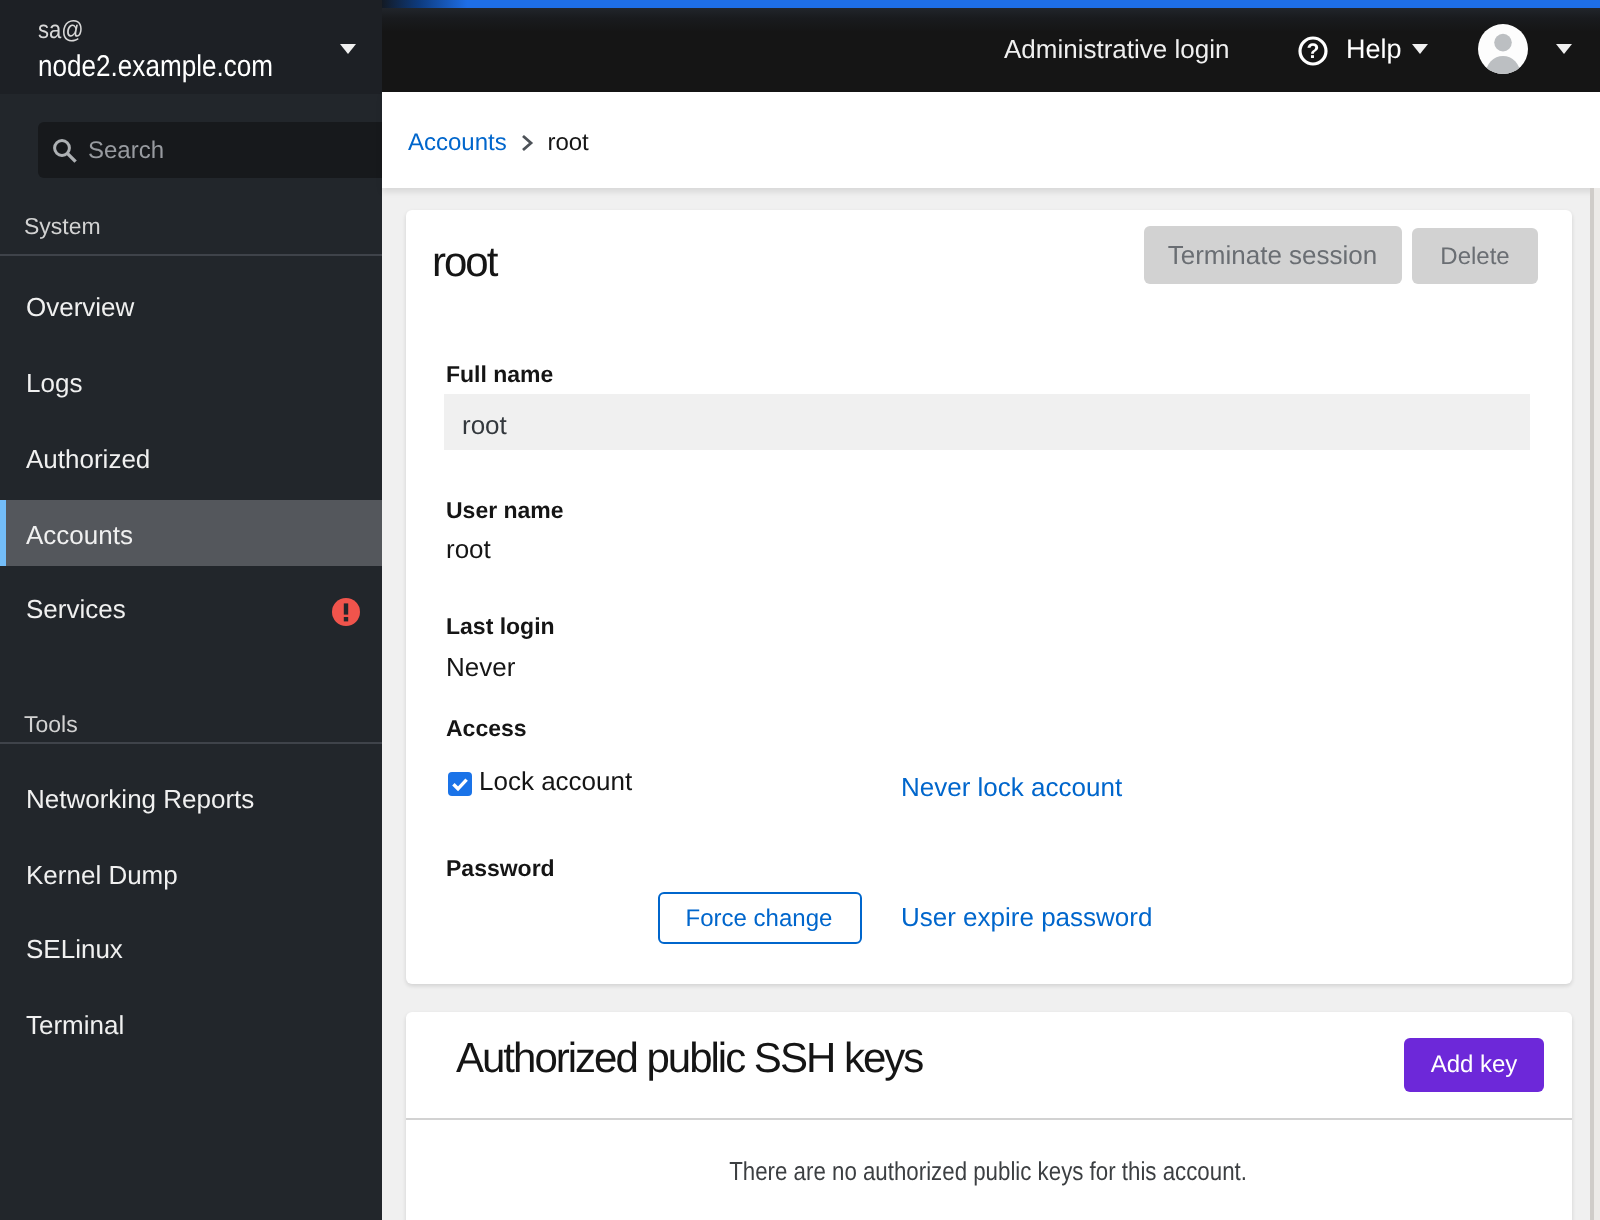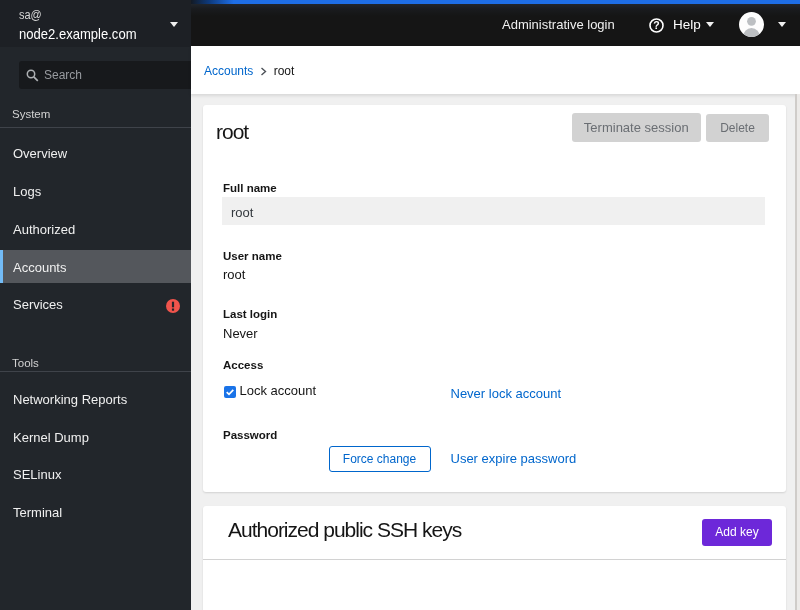--- a/index.html
+++ b/index.html
@@ -136,16 +136,17 @@
 
   <label class="b abs" style="left:20px; top:324px;">Password</label>
   <div class="btn btn-outline abs" style="left:125.5px; top:340.5px; width:102px; height:26px; line-height:24px;">Force change</div>
   <a class="link abs" style="left:247.5px; top:345.5px;">User expire password</a>
 </div>
 
 <div id="card2" class="card abs">
   <div class="title abs" style="left:25px; top:12.5px;">Authorized public SSH keys</div>
   <div class="btn btn-blue abs" style="left:499px; top:13.5px; width:70px; height:27px; line-height:27px;">Add key</div>
   <div class="abs" style="left:0; top:53px; width:583px; height:1px; background:#d2d2d2;"></div>
+  <div id="sshbody" class="abs"><span>There are no authorized public keys for this account.</span></div>
 </div>
 
 <div id="scroll-line" class="abs"></div>
 <div id="scroll-track" class="abs"></div>
 
 </body></html>

